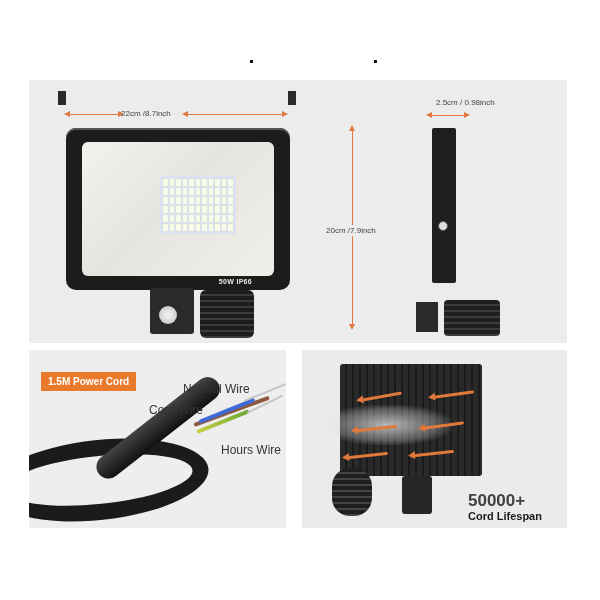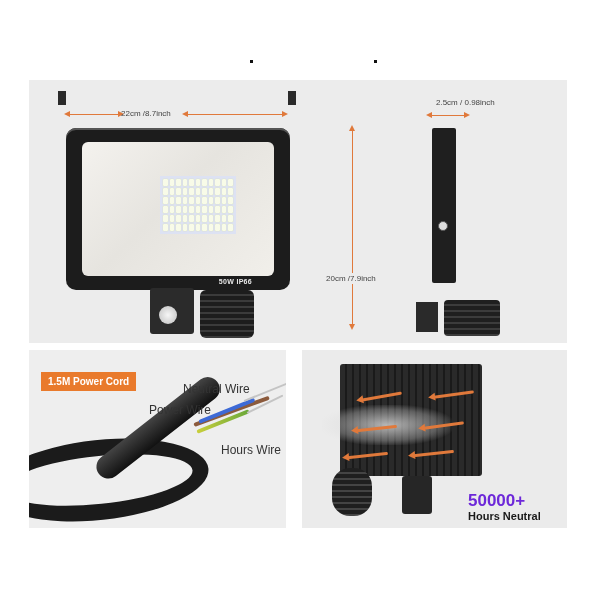--- a/index.html
+++ b/index.html
@@ -51,39 +51,39 @@
   .cable-main { position:absolute; left:55px; top:80px; width:150px; height:24px; background:linear-gradient(180deg,#444,#111); transform:rotate(-38deg); transform-origin:left center; border-radius:12px; }
   .core { position:absolute; height:4px; border-radius:2px; transform-origin:left center; }
 
   
   .heatsink { position:absolute; left:38px; top:14px; width:142px; height:112px; background:repeating-linear-gradient(90deg,#2a2a2a 0 5px,#1a1a1a 5px 7px); border-radius:3px; }
   .smoke { position:absolute; left:20px; top:55px; width:130px; height:40px; background:radial-gradient(ellipse,rgba(230,230,230,0.75) 0%,rgba(220,220,220,0.3) 55%,rgba(220,220,220,0) 75%); }
   .heat-arrow { position:absolute; height:3px; background:#e0793b; border-radius:2px; }
   .heat-arrow::before { content:""; position:absolute; left:-6px; top:-3px; border-top:4.5px solid transparent; border-bottom:4.5px solid transparent; border-right:7px solid #e0793b; }
   .heat-coil { position:absolute; left:30px; top:118px; width:40px; height:48px; background:repeating-linear-gradient(180deg,#1f1f1f 0 4px,#444 4px 6px); border-radius:18px; }
   .heat-sensor { position:absolute; left:100px; top:126px; width:30px; height:38px; background:#262626; border-radius:3px; }
-  .life-num { position:absolute; left:166px; top:141px; color:#6d28d9; font-weight:bold; font-size:17px; }
+  .life-num { position:absolute; left:166px; top:141px; color:#404040; font-weight:bold; font-size:17px; }
   .life-text { position:absolute; left:166px; top:160px; color:#1a1a1a; font-weight:bold; font-size:11px; }
 </style>
 </head>
 <body>
 
 <div class="dot" style="left:250px;top:60px;"></div>
 <div class="dot" style="left:374px;top:60px;"></div>
 
 <div class="panel" id="top-panel">
   <div class="harrow" style="left:40px;top:34px;width:50px;"></div>
   <div class="dimtext" style="left:92px;top:29px;">22cm /8.7inch</div>
   <div class="harrow" style="left:158px;top:34px;width:96px;"></div>
 
   <div class="dimtext" style="left:380px;top:18px;margin-left:27px;">2.5cm / 0.98inch</div>
   <div class="harrow" style="left:402px;top:35px;width:34px;"></div>
 
   <div class="varrow" style="left:323px;top:50px;height:195px;"></div>
-  <div class="dimtext" style="left:297px;top:145px;background:#ececec;padding:1px 0;margin-top:48px;">20cm /7.9inch</div>
+  <div class="dimtext" style="left:297px;top:145px;background:#ececec;padding:1px 0;">20cm /7.9inch</div>
 </div>
 
 <div class="mount-l"></div>
 <div class="mount-r"></div>
 <div class="flood">
   <div class="lens">
     <div class="led-grid" id="led-grid">
         <div class="led"></div>
         <div class="led"></div>
         <div class="led"></div>
@@ -168,30 +168,30 @@
   <div class="cable-loop"></div>
   <div class="cable-main" style="left:70px;top:112px;"></div>
   <div class="core" style="left:165px;top:73px;width:80px;background:#8b5a3c;transform:rotate(-20deg);"></div>
   <div class="core" style="left:170px;top:70px;width:60px;background:#3d6ad6;transform:rotate(-22deg);"></div>
   <div class="core" style="left:168px;top:80px;width:56px;background:linear-gradient(90deg,#c9cf3c,#6aa83a);transform:rotate(-22deg);"></div>
   <div class="core" style="left:215px;top:50px;width:50px;height:2px;background:#c4c4c4;transform:rotate(-22deg);"></div>
   <div class="core" style="left:218px;top:62px;width:40px;height:2px;background:#c4c4c4;transform:rotate(-26deg);"></div>
 
   <div class="badge">1.5M Power Cord</div>
   <div class="wire-label" style="left:154px;top:32px;">Neutral Wire</div>
-  <div class="wire-label" style="left:120px;top:53px;">Power Wire</div>
+  <div class="wire-label" style="left:120px;top:53px;">Cord Wire</div>
   <div class="wire-label" style="left:192px;top:93px;">Hours Wire</div>
 </div>
 
 <div class="panel" id="heat-panel">
   <div class="heatsink"></div>
   <div class="smoke"></div>
   <div class="heat-arrow" style="left:60px;top:45px;width:40px;transform:rotate(-10deg);"></div>
   <div class="heat-arrow" style="left:132px;top:43px;width:40px;transform:rotate(-8deg);"></div>
   <div class="heat-arrow" style="left:55px;top:77px;width:40px;transform:rotate(-6deg);"></div>
   <div class="heat-arrow" style="left:122px;top:74px;width:40px;transform:rotate(-8deg);"></div>
   <div class="heat-arrow" style="left:46px;top:104px;width:40px;transform:rotate(-6deg);"></div>
   <div class="heat-arrow" style="left:112px;top:102px;width:40px;transform:rotate(-6deg);"></div>
   <div class="heat-coil"></div>
   <div class="heat-sensor"></div>
   <div class="life-num">50000+</div>
-  <div class="life-text">Hours Neutral</div>
+  <div class="life-text">Cord Lifespan</div>
 </div>
 
 </body></html>

